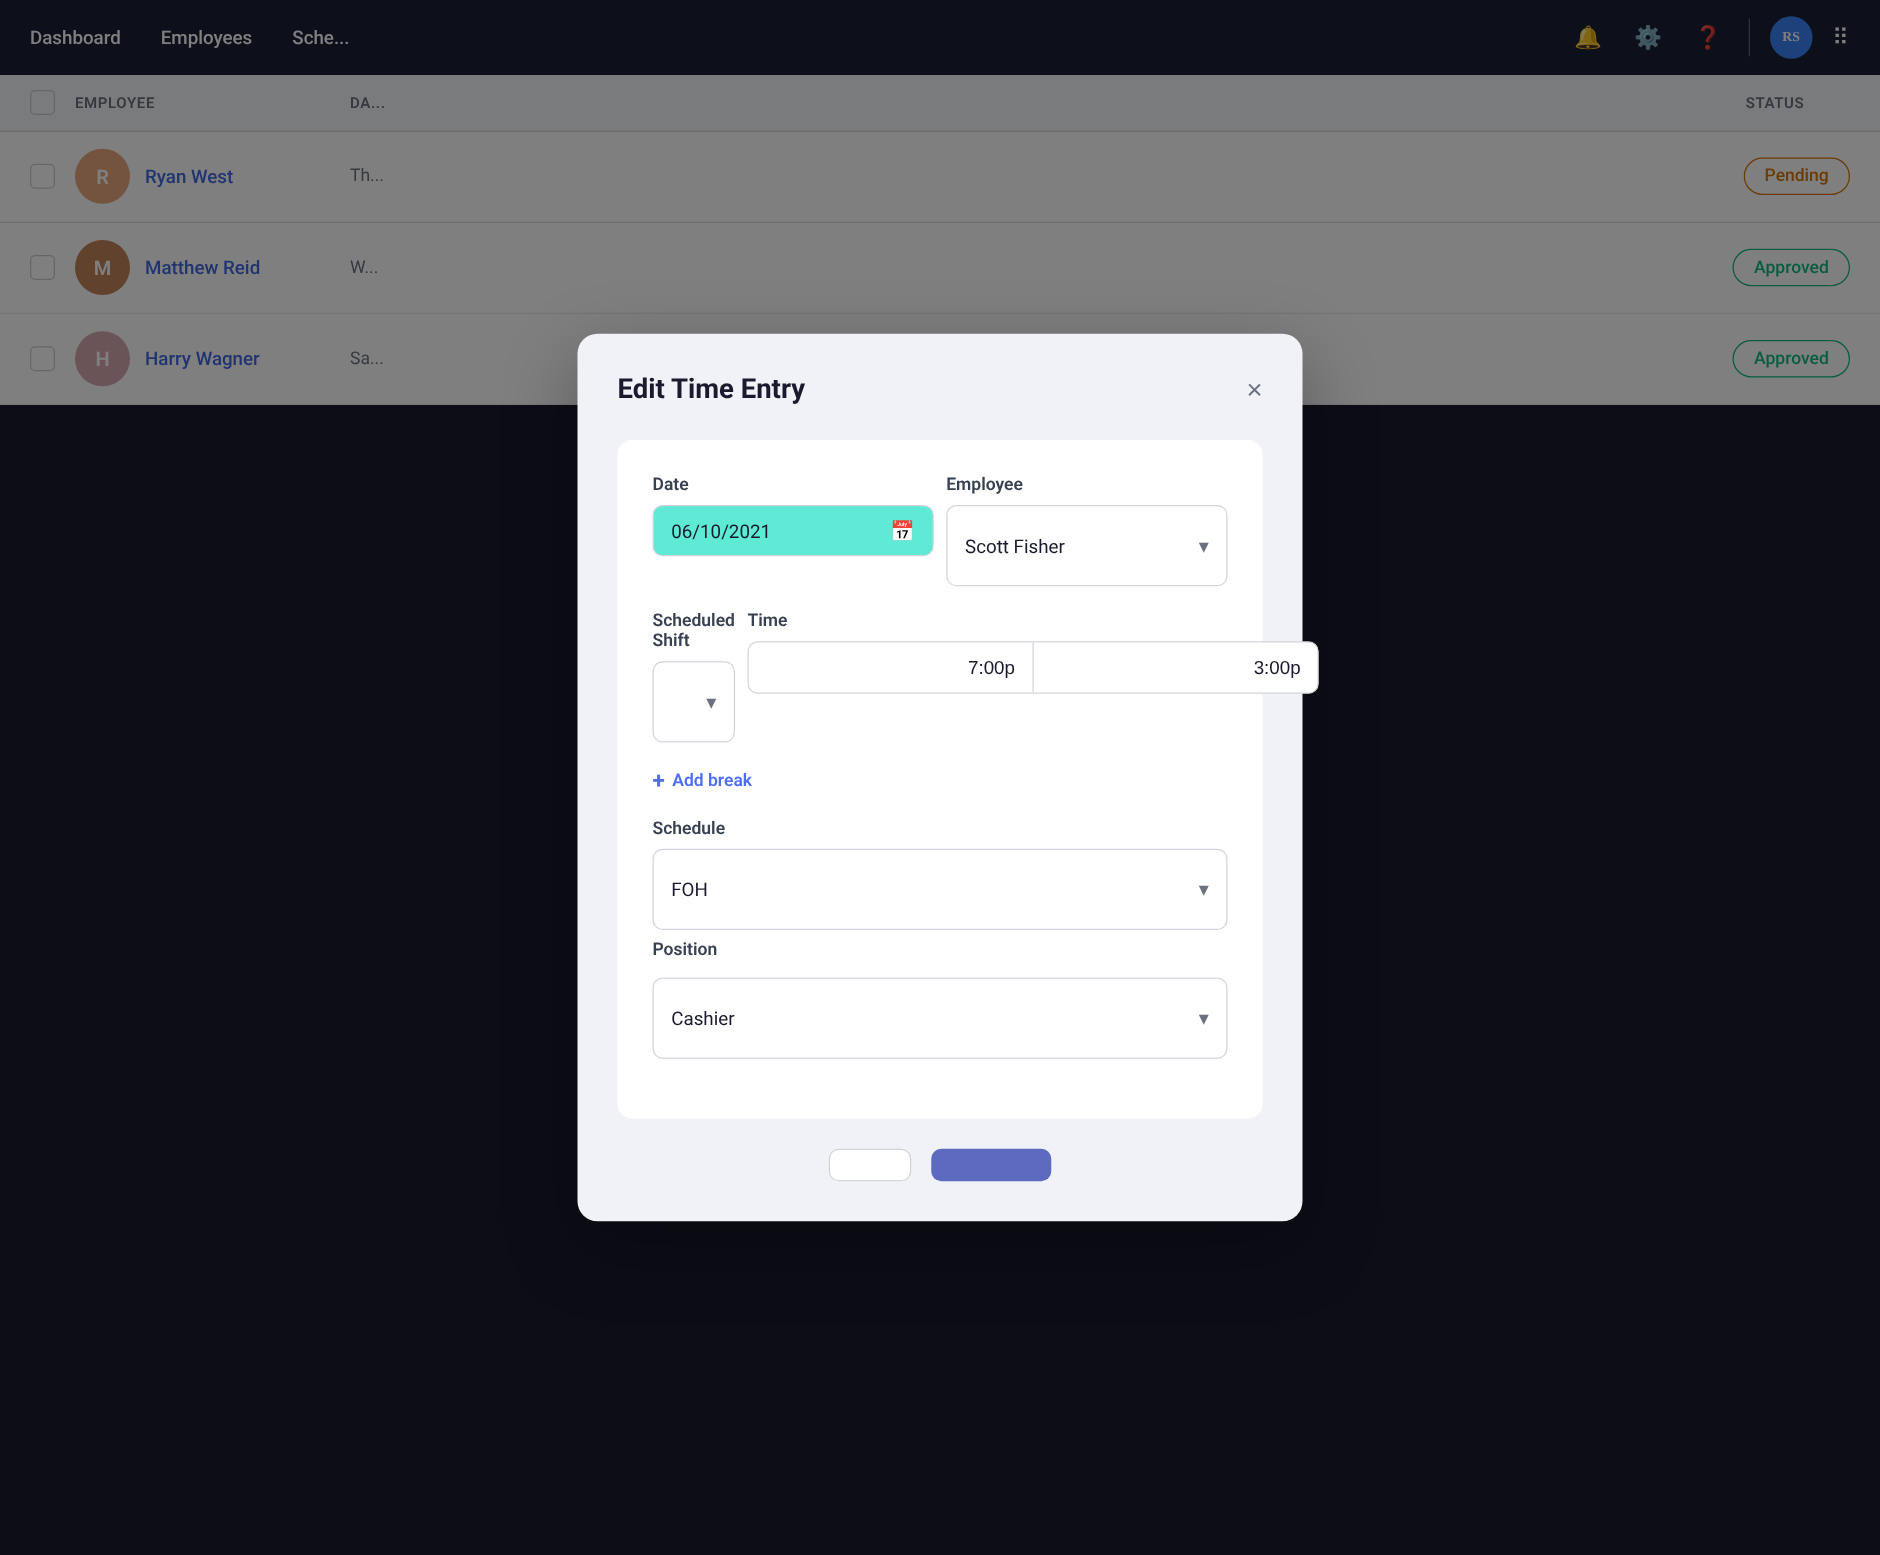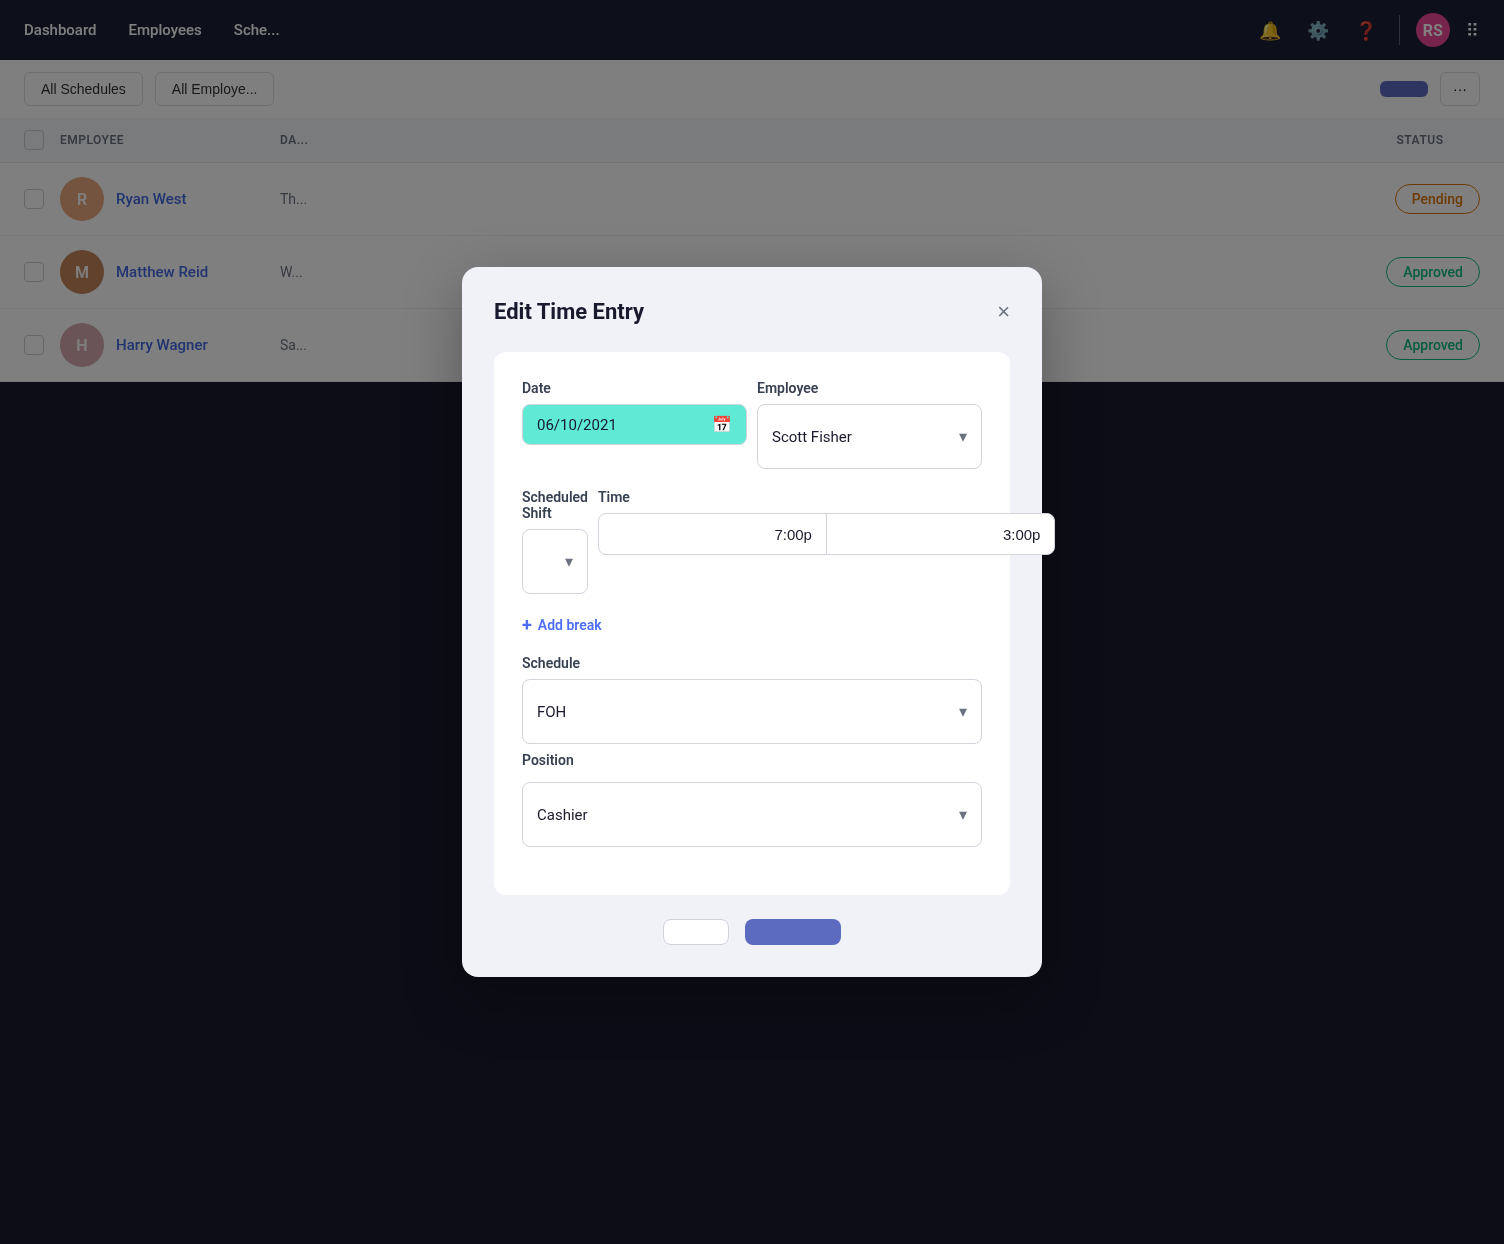--- a/index.html
+++ b/index.html
@@ -49,27 +49,28 @@
       align-items: center;
       justify-content: center;
       color: #fff;
       font-size: 18px;
     }
 
     .bg-avatar-rs {
       width: 34px;
       height: 34px;
       border-radius: 50%;
-      background: #ec4899;
+      background: #3b82f6;
       display: flex;
       align-items: center;
       justify-content: center;
       color: #fff;
-      font-size: 16px;
+      font-size: 11px;
       font-weight: 700;
+      font-family: Liberation Serif, serif;
     }
 
     .bg-grid-icon {
       color: #fff;
       font-size: 18px;
       letter-spacing: 1px;
     }
 
     .bg-toolbar {
       background: #fff;
@@ -414,26 +415,20 @@
     <div class="bg-nav-right">
       <span class="bg-icon-circle">🔔</span>
       <span class="bg-icon-circle">⚙️</span>
       <span class="bg-icon-circle">❓</span>
       <div class="divider-v"></div>
       <div class="bg-avatar-rs">RS</div>
       <span class="bg-grid-icon">⠿</span>
     </div>
   </div>
 
-  <div class="bg-toolbar">
-    <button class="bg-filter-btn">All Schedules</button>
-    <button class="bg-filter-btn">All Employe...</button>
-    <button class="bg-action-btn"></button>
-    <button class="bg-more-btn">···</button>
-  </div>
 
   <div class="bg-table-header">
     <div class="bg-table-header-checkbox"></div>
     <span class="bg-col-label bg-col-employee">EMPLOYEE</span>
     <span class="bg-col-label bg-col-date">DA...</span>
     <span class="bg-col-label bg-col-status">STATUS</span>
   </div>
 
   <div class="bg-table-row">
     <div class="bg-row-checkbox"></div>

